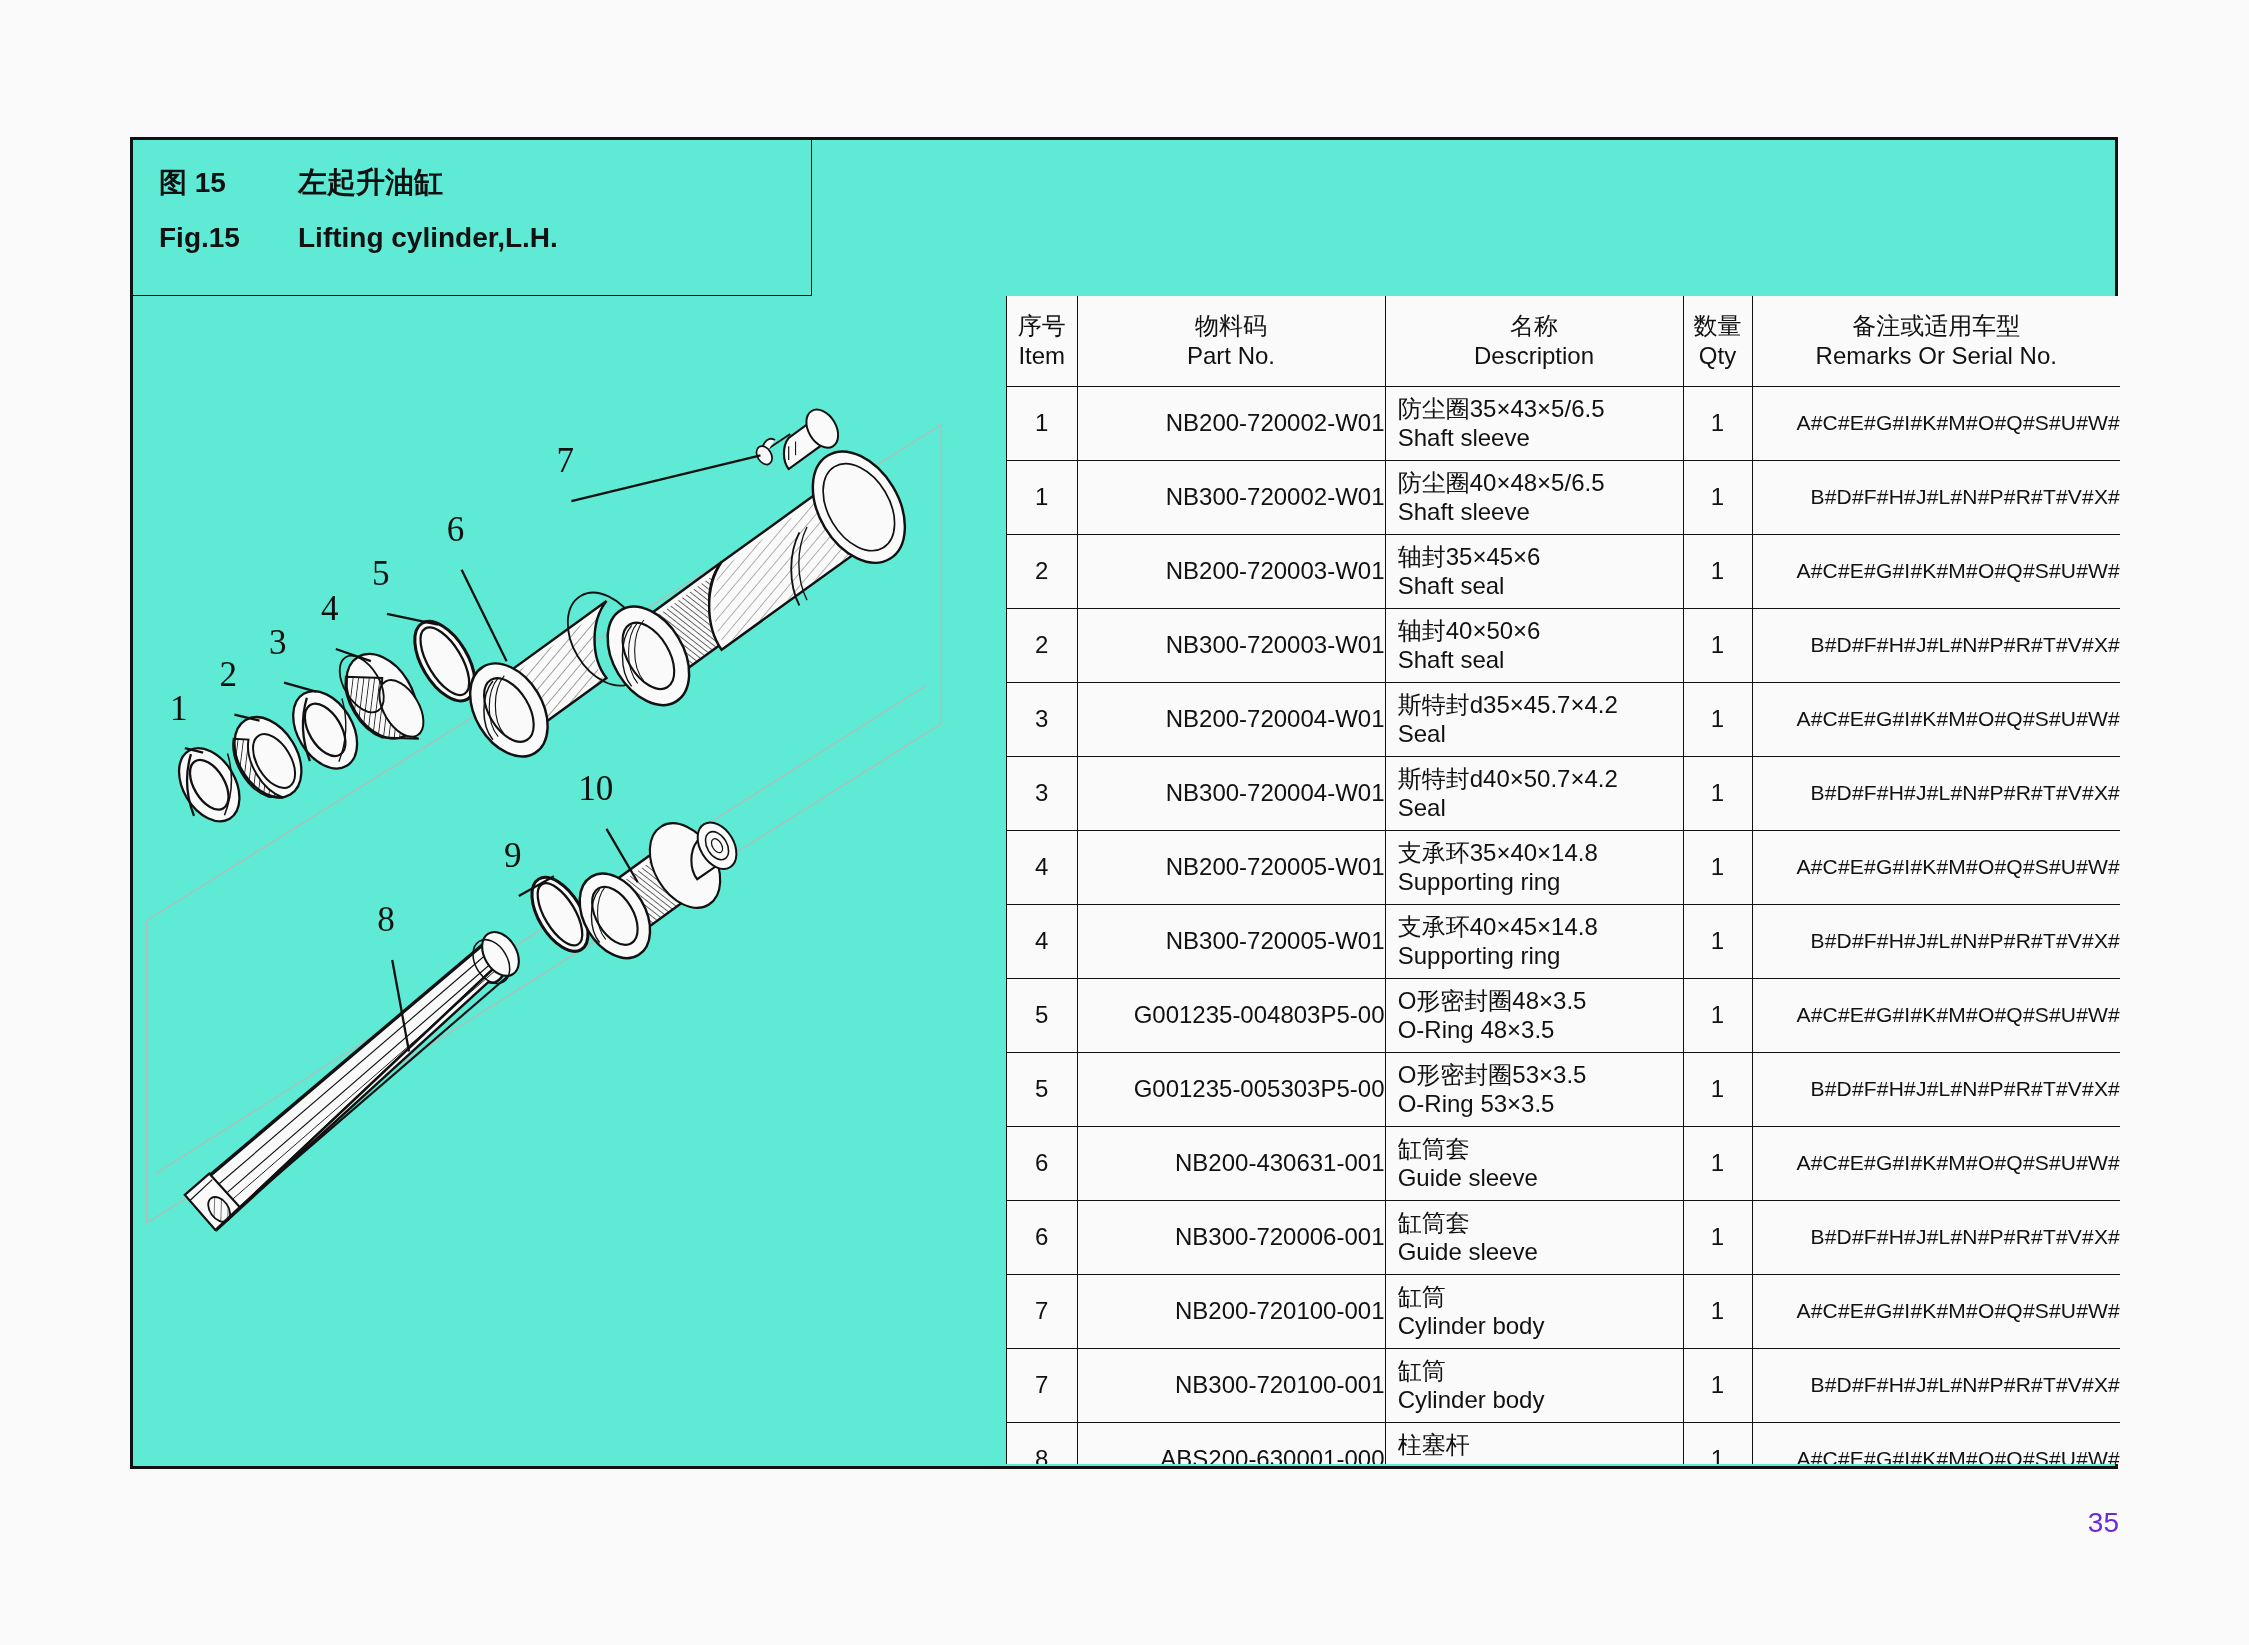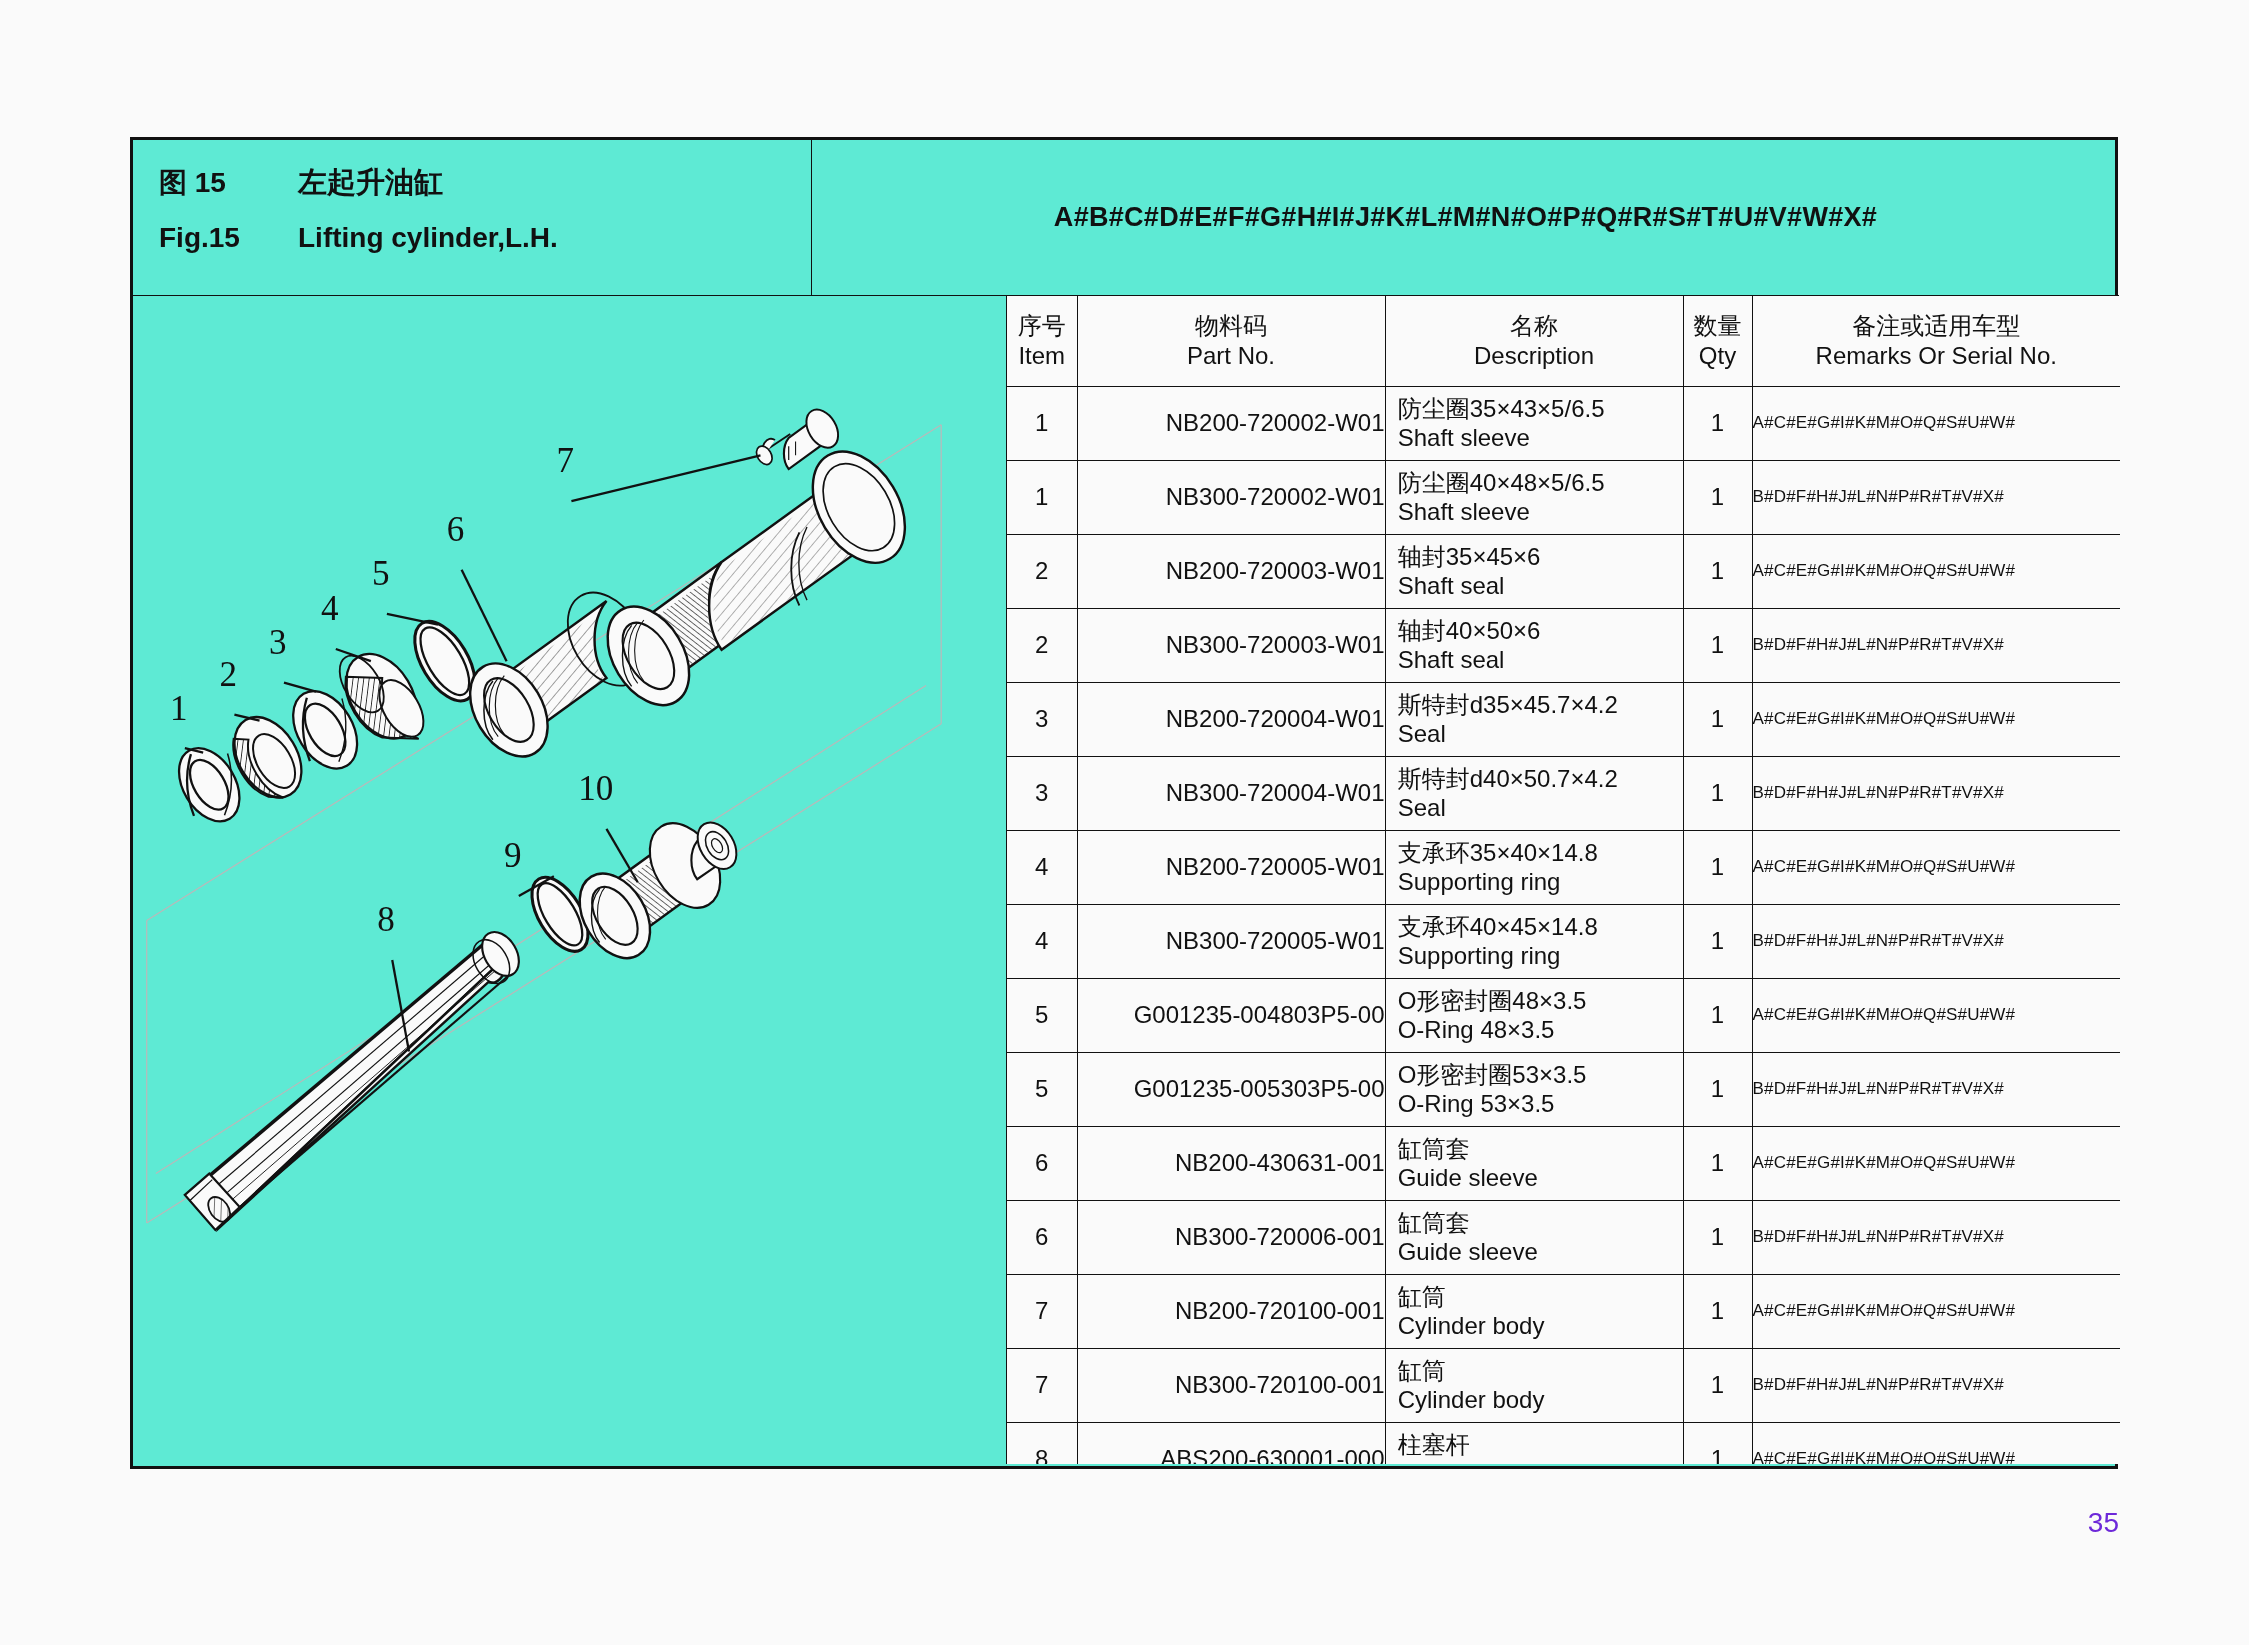--- a/index.html
+++ b/index.html
@@ -96,21 +96,21 @@
   .th-cn { font-size: 24px; font-weight: normal; line-height: 1.25; }
   .th-en { font-size: 24px; font-weight: normal; line-height: 1.25; }
 
   tbody tr { height: 74px; }
   td.item { text-align: center; font-size: 24px; }
   td.part { text-align: right; padding-left: 15.3px; font-size: 24px; white-space: nowrap; }
   td.desc { text-align: left; padding-left: 12.2px; line-height: 1.22; }
   td.desc .d-cn { font-size: 24px; display: block; }
   td.desc .d-en { font-size: 24px; display: block; }
   td.qty  { text-align: center; font-size: 24px; }
-  td.rem  { text-align: left; font-size: 17px; letter-spacing: 0.2px; white-space: nowrap; margin-top: 12px; }
+  td.rem  { text-align: right; font-size: 21px; letter-spacing: 0.2px; white-space: nowrap; margin-top: 12px; }
   tbody tr:last-child td { border-bottom: none; }
 
   
   #page-number {
     position: absolute;
     right: 131px; top: 1507px;
     font-size: 28px; color: #6d28d9;
   }
 </style>
 </head>
@@ -124,23 +124,20 @@
       <div class="title-row">
         <span class="t-fig">图 15</span>
         <span class="t-name t-cn">左起升油缸</span>
       </div>
       <div class="title-row">
         <span class="t-fig">Fig.15</span>
         <span class="t-name">Lifting cylinder,L.H.</span>
       </div>
     </div>
 
-    <div id="model-banner">
-      <span id="model-code">A#B#C#D#E#F#G#H#I#J#K#L#M#N#O#P#Q#R#S#T#U#V#W#X#</span>
-    </div>
 
     <div id="diagram-pane">
       <svg id="diagram-svg" viewBox="0 0 1145 1530" preserveAspectRatio="xMidYMid meet">
         <defs>
 
           <pattern id="hatchA" width="7" height="7" patternTransform="rotate(38)" patternUnits="userSpaceOnUse">
             <line x1="0" y1="0" x2="0" y2="7" stroke="#111" stroke-width="2.1"></line>
           </pattern>
           <pattern id="hatchB" width="9" height="9" patternTransform="rotate(38)" patternUnits="userSpaceOnUse">
             <line x1="0" y1="0" x2="0" y2="9" stroke="#111" stroke-width="1.5"></line>

